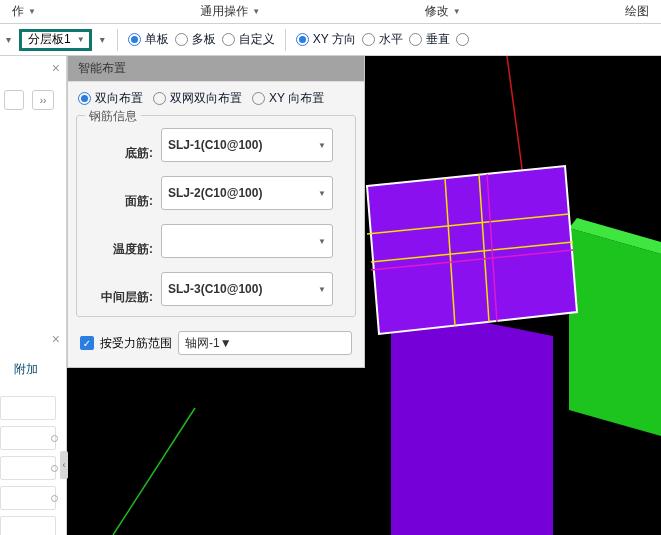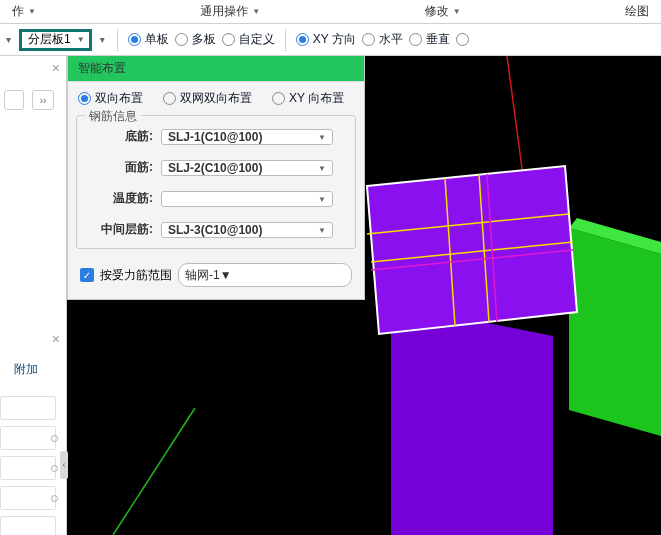--- a/index.html
+++ b/index.html
@@ -28,32 +28,32 @@
 .left-mid-close { position: absolute; top: 275px; right: 6px; color: #999; font-size: 14px; }
 .left-label { position: absolute; top: 305px; left: 14px; color: #0c4a6e; }
 .left-stack { position: absolute; top: 340px; left: 0; right: 10px; }
 .left-line { height: 24px; border: 1px solid #e0e0e0; margin-bottom: 6px; border-radius: 2px; position: relative; }
 .left-dot { position: absolute; left: 50px; top: 8px; width: 7px; height: 7px; border: 1px solid #aaa; border-radius: 50%; }
 .left-collapse { position: absolute; top: 395px; left: 60px; width: 8px; height: 28px; background: #d8d8d8; border-radius: 2px; display: flex; align-items: center; justify-content: center; color: #666; font-size: 9px; z-index: 5; }
 
 .center { flex: 1; position: relative; background: #000; }
 
 .panel { position: absolute; left: 0; top: 0; width: 298px; background: #f4f4f4; border: 1px solid #c8c8c8; border-top: none; z-index: 10; }
-.panel-title { height: 26px; display: flex; align-items: center; padding: 0 10px; color: #333; border-bottom: 1px solid #ddd; background: #22c55e; }
-.panel-radios { display: flex; gap: 20px; padding: 8px 10px; }
+.panel-title { height: 26px; display: flex; align-items: center; padding: 0 10px; color: #333; border-bottom: 1px solid #ddd; background: #a3a3a3; }
+.panel-radios { display: flex; gap: 10px; padding: 8px 10px; }
 .fieldset { border: 1px solid #ccc; margin: 0 8px 10px; border-radius: 3px; padding: 12px 22px 10px; position: relative; }
 .fieldset .legend { position: absolute; top: -8px; left: 8px; background: #f4f4f4; padding: 0 4px; color: #555; }
 .fld-row { display: flex; align-items: flex-end; margin-bottom: 14px; font-weight: bold; }
 .fld-row:last-child { margin-bottom: 0; }
 .fld-label { width: 62px; text-align: right; padding-right: 8px; color: #333; }
-.fld-select { flex: 1; height: 16px; border: 1px solid #bbb; background: #fff; border-radius: 3px; display: flex; align-items: center; padding: 0 6px; position: relative; color: #333; }
+.fld-select { flex: 1; height: 34px; border: 1px solid #bbb; background: #fff; border-radius: 3px; display: flex; align-items: center; padding: 0 6px; position: relative; color: #333; }
 .fld-select .caret { position: absolute; right: 6px; font-size: 8px; color: #666; }
 .axis-row { display: flex; align-items: center; padding: 4px 12px 12px; gap: 6px; }
 .chk { width: 14px; height: 14px; background: #2a7de1; border-radius: 2px; color: #fff; font-size: 10px; display: flex; align-items: center; justify-content: center; }
-.axis-select { flex: 1; height: 24px; border: 1px solid #bbb; background: #fff; border-radius: 10px; display: flex; align-items: center; padding: 0 6px; position: relative; color: #333; }
+.axis-select { flex: 1; height: 24px; border: 1px solid #bbb; background: #fff; border-radius: 3px; display: flex; align-items: center; padding: 0 6px; position: relative; color: #333; }
 
 svg.scene { position: absolute; inset: 0; width: 100%; height: 100%; }
 </style>
 </head>
 <body>
 
 <div class="top-tabs">
   <div class="tab">
       <span>作</span>
       <span class="dd">▼</span>

